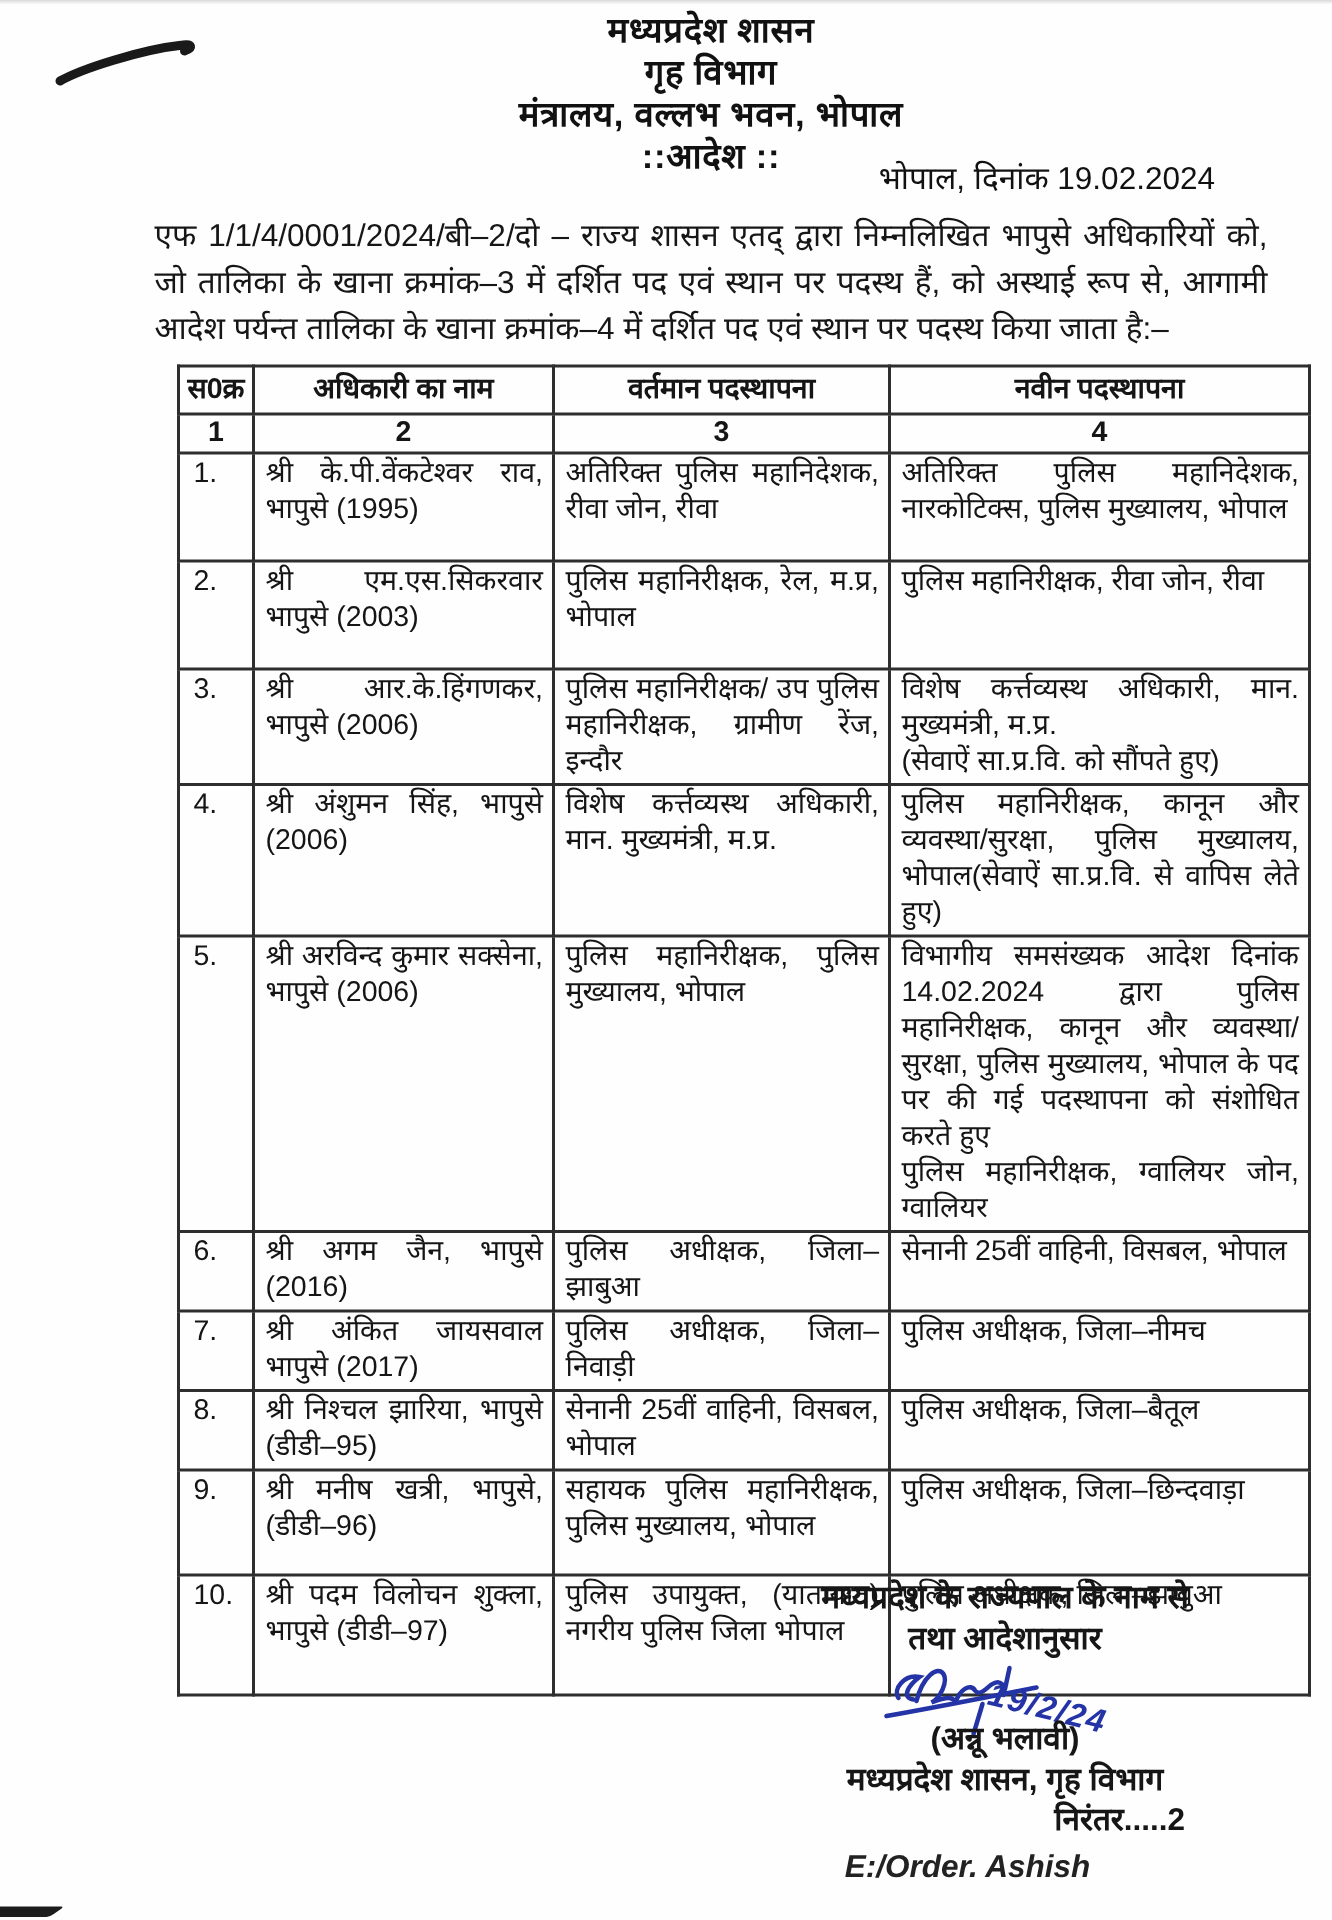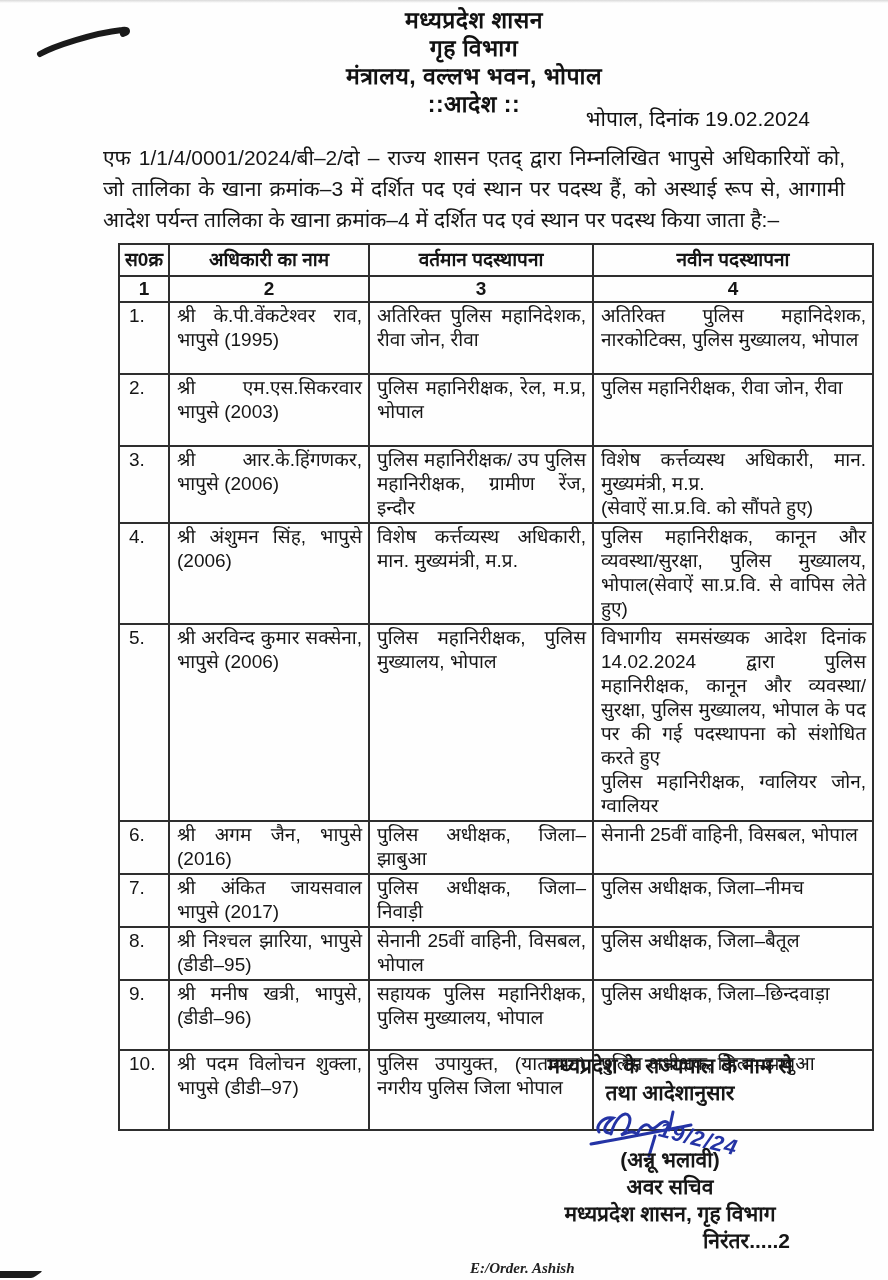--- a/index.html
+++ b/index.html
@@ -44,23 +44,23 @@
   .sig-wrap { position:relative; height:62px; margin-top:2px; }
   .sig-svg { position:absolute; left:115px; top:-6px; }
   .sig-date {
     position:absolute; left:188px; top:18px; color:#2433a5;
     font-size:22px; font-style:italic; font-weight:bold;
     transform:rotate(14deg); letter-spacing:1px;
   }
   .f-name { margin-top:-24px; position:relative; z-index:1; }
   .f-cont { text-align:right; padding-right:80px; }
   .f-ref {
-    text-align:left; padding-right:50px; margin-top:6px;
-    font-family:Liberation Serif, serif;
-    font-style:italic; font-weight:bold; font-size:15px; color:#222;
+    text-align:center; padding-right:50px; margin-top:6px;
+    font-family:Liberation Sans, sans-serif;
+    font-style:italic; font-weight:bold; font-size:21px; color:#222;
   }
 </style>
 </head>
 <body>
 
 <div class="page">
   <div class="top-edge"></div>
 
   <svg class="pen-mark" width="110" height="44" viewBox="0 0 110 44">
     <path d="M8 34 C 22 26, 62 13, 90 10 C 96 9, 97 12, 91 14" fill="none" stroke="#1a1a1a" stroke-width="6" stroke-linecap="round"></path>
@@ -174,20 +174,19 @@
           <path d="M52 33 C 55 24, 62 20, 65 25 C 68 29, 72 24, 76 21 C 82 17, 86 22, 84 28"></path>
           <path d="M88 10 L 85 24"></path>
           <path d="M6 42 C 35 37, 70 30, 106 23"></path>
           <path d="M70 34 L 64 54"></path>
         </g>
       </svg>
       <span class="sig-date">19/2/24</span>
     </div>
 
     <div class="f-line f-name">(अन्नू भलावी)</div>
-    <div class="f-line">अवर सचिव</div>
     <div class="f-line">मध्यप्रदेश शासन, गृह विभाग</div>
     <div class="f-line f-cont">निरंतर.....2</div>
     <div class="f-ref">E:/Order. Ashish</div>
   </div>
 
   <div class="corner-mark"></div>
 </div>
 
 </body></html>

